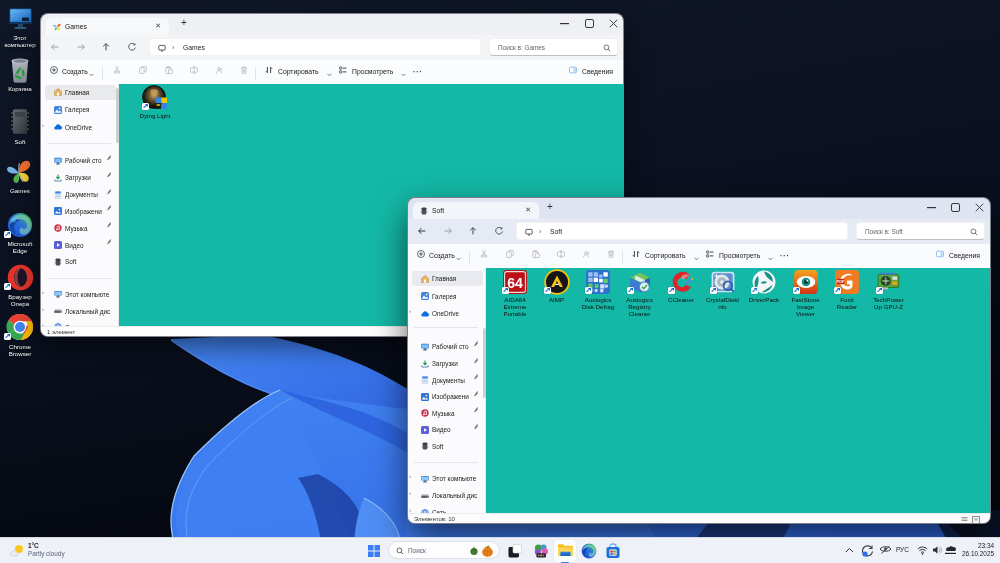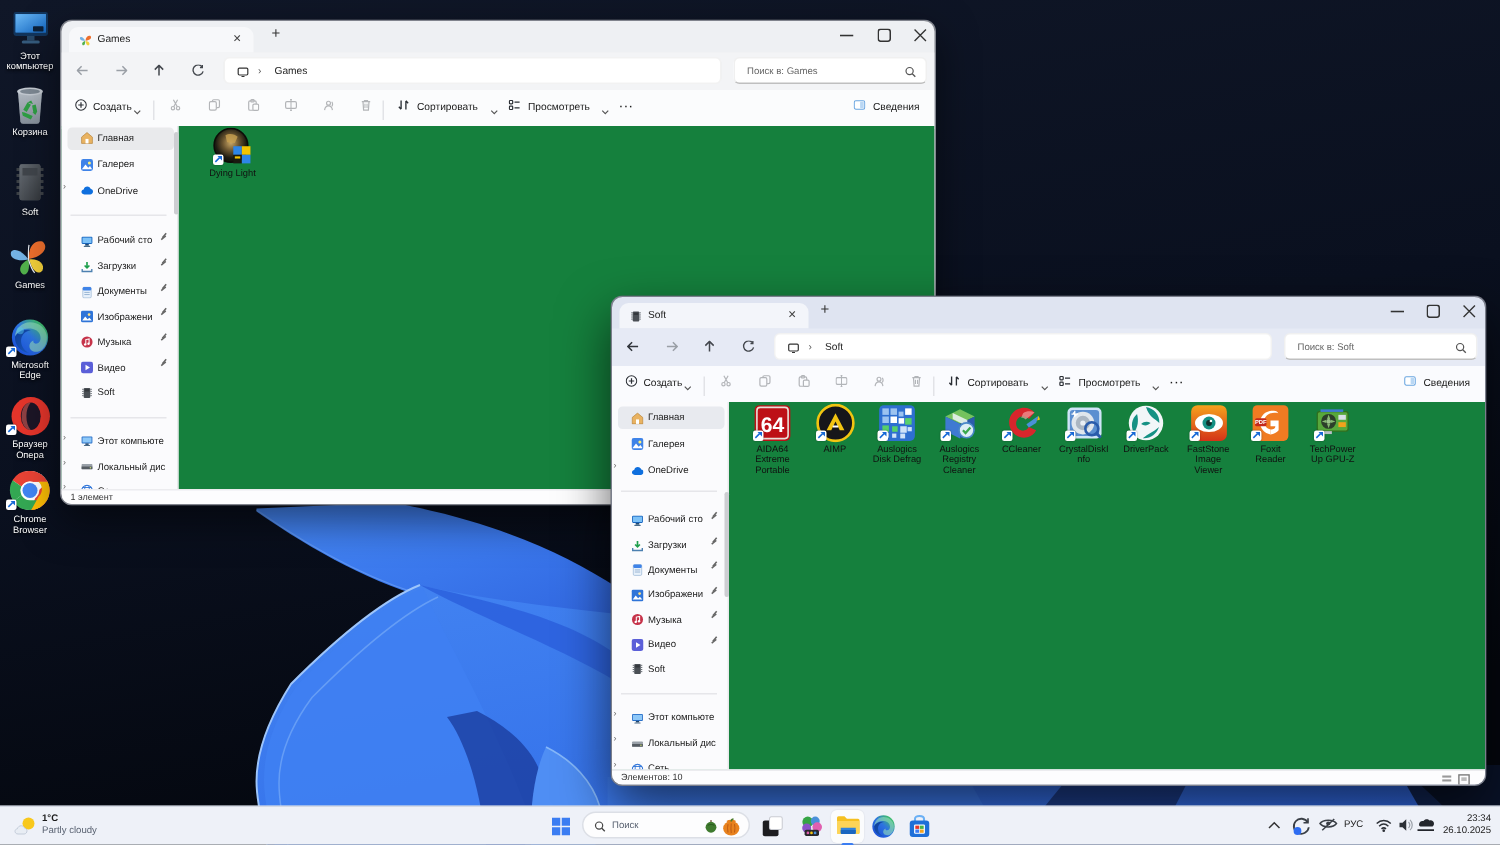--- a/index.html
+++ b/index.html
@@ -14,21 +14,21 @@
 .tab{position:absolute;top:4px;height:17px;border-radius:6px 6px 0 0;font-size:6.8px;color:#1a1a1a;display:flex;align-items:center}
 .tabx{position:absolute;font-size:7px;color:#444}
 .plus{position:absolute;top:4px;font-size:10px;color:#333;font-weight:400}
 .navrow{position:absolute;left:0;top:21px;right:0;height:25px}
 .crumb{position:absolute;top:3px;height:18px;background:#fff;border-radius:4px;font-size:6.8px;color:#222;border:1px solid rgba(0,0,0,.05)}
 .searchbox{position:absolute;top:3px;height:18px;background:#fff;border-radius:4px;border:1px solid rgba(0,0,0,.06);border-bottom:1px solid rgba(0,0,0,.25);font-size:6.4px;color:#666}
 .toolbar{position:absolute;left:0;top:46px;right:0;height:26px;border-bottom:1px solid #e4e5e9}
 .tbt{position:absolute;top:8px;font-size:6.8px;color:#1b1b1b;white-space:nowrap}
 .tbi{position:absolute;top:6px}
 .gicon{opacity:.35}
-.body{position:absolute;left:0;top:72px;right:0;bottom:10px;background:#15803d}
+.body{position:absolute;left:0;top:72px;right:0;bottom:10px;background:#14b8a6}
 .sidebar{position:absolute;left:0;top:0;width:78px;bottom:0;background:#fbfbfd;border-right:1px solid #e9e9ec}
 .srow{position:absolute;left:4px;width:71px;height:15px;border-radius:3px;font-size:6.4px;color:#1b1b1b;display:flex;align-items:center;white-space:nowrap;overflow:hidden}
 .srow svg{margin:0 3px 0 9px;flex:0 0 auto}
 .pin{position:absolute;width:6px;height:6px}
 .pin:before{content:"";position:absolute;left:2.6px;top:0;width:1px;height:4px;background:#666;transform:rotate(40deg)}
 .pin:after{content:"";position:absolute;left:1px;top:3.4px;width:4px;height:1px;background:#666;transform:rotate(-40deg)}
 .chev{position:absolute;font-size:6px;color:#666}
 .statusbar{position:absolute;left:0;bottom:0;right:0;height:10px;background:#fdfdfe;border-top:1px solid #ececef;font-size:6px;color:#333}
 .appico{position:absolute;width:42px;text-align:center;font-size:6.2px;line-height:7.2px;color:#111}
 .appico svg{display:block;margin:0 auto 1px}

